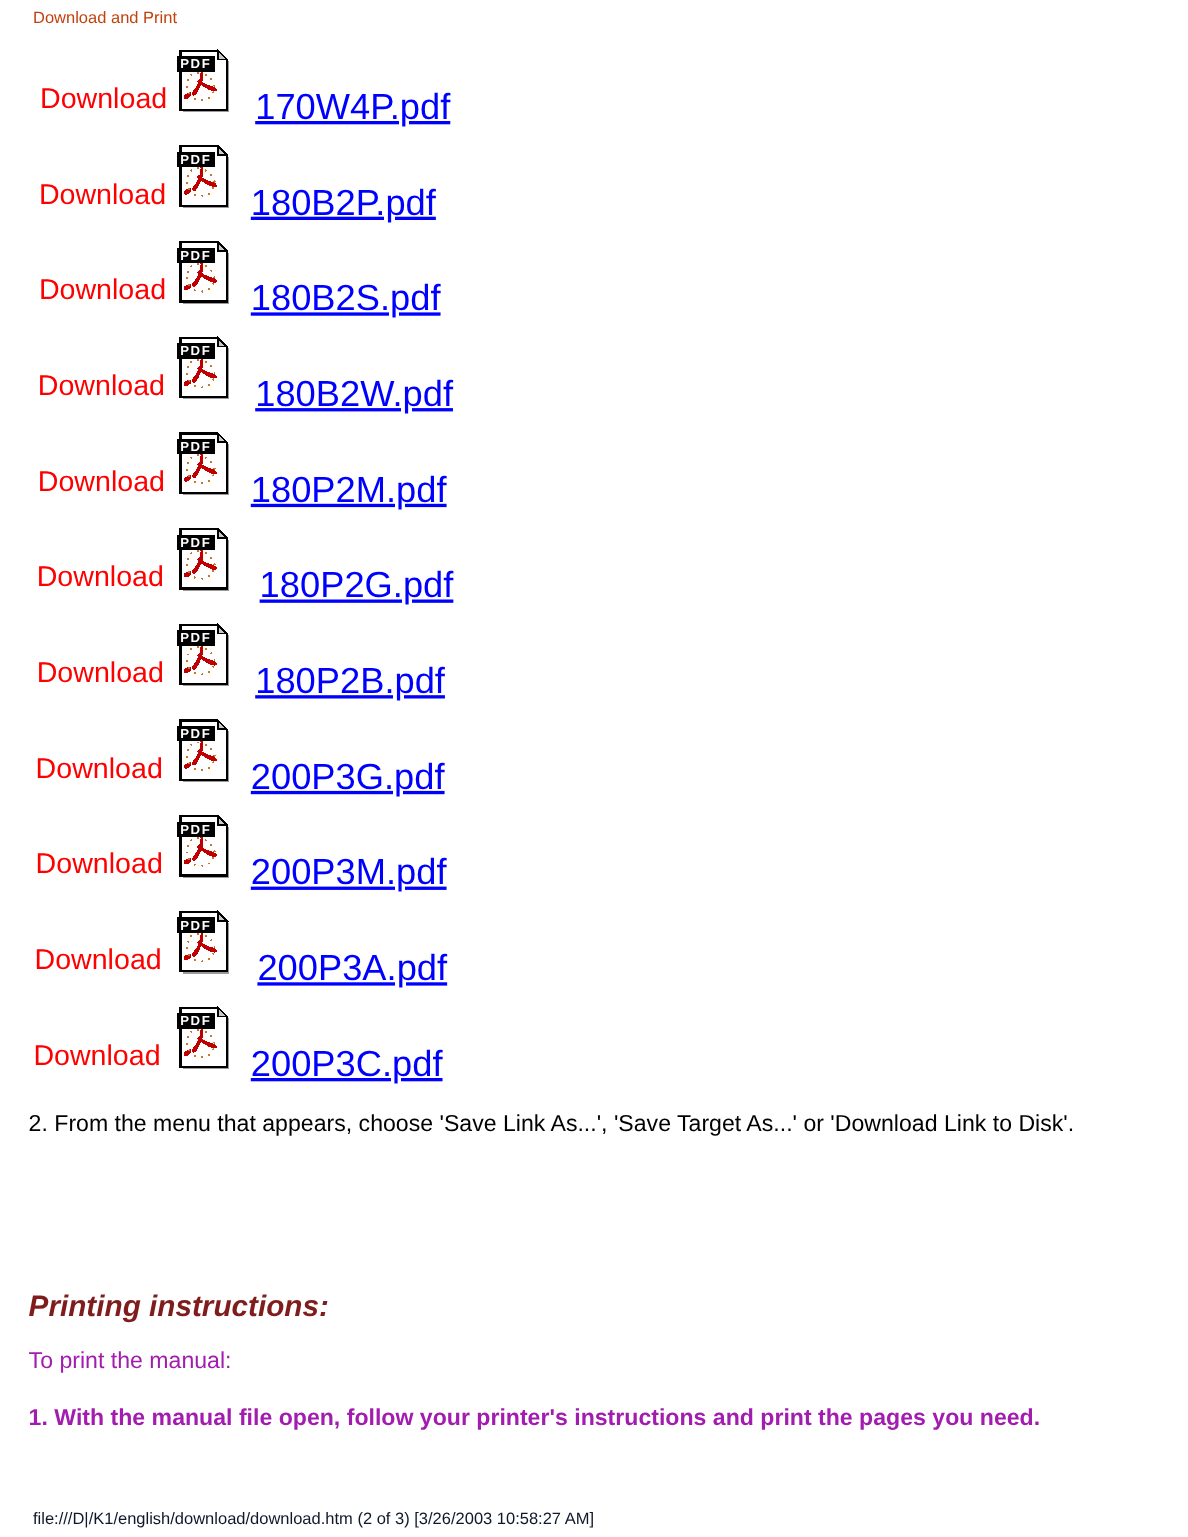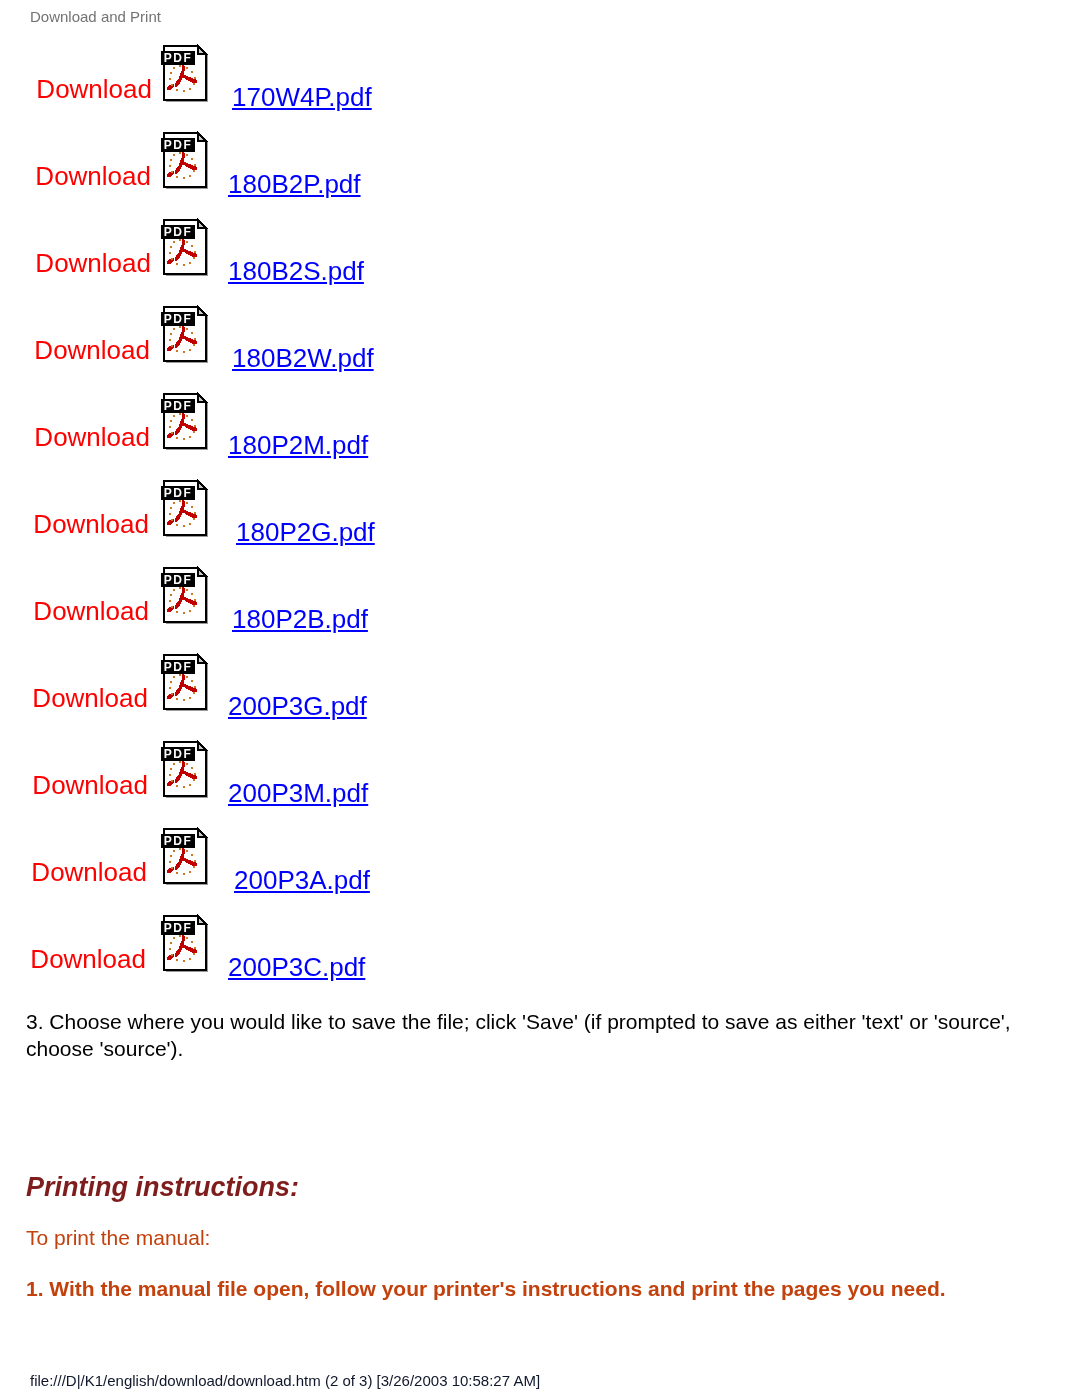--- a/index.html
+++ b/index.html
@@ -17,21 +17,21 @@
     overflow: hidden;
   }
 
   
   .page-header {
     position: absolute;
     left: 30px;
     top: 8px;
     font-size: 15px;
     line-height: 18px;
-    color: #737373;
+    color: #c2410c;
     white-space: nowrap;
   }
 
   
   .download-list {
     position: absolute;
     left: 0;
     top: 40px;
     width: 1080px;
   }
@@ -53,21 +53,21 @@
     position: absolute;
     left: 160px;
     top: 2px;
     width: 52px;
     height: 62px;
     text-align: center;
   }
   .dl-file {
     position: absolute;
     top: 42px;
-    font-size: 26px;
+    font-size: 33px;
     line-height: 30px;
     color: #0000ff;
     text-decoration: underline;
     white-space: nowrap;
     cursor: pointer;
   }
 
   
   .instructions {
     position: absolute;
@@ -92,21 +92,21 @@
     font-weight: bold;
     font-style: italic;
     color: #7f1d1d;
     white-space: nowrap;
   }
   .subpara {
     position: absolute;
     left: 26px;
     font-size: 21px;
     line-height: 27px;
-    color: #c2410c;
+    color: #a21caf;
     white-space: nowrap;
   }
   .subpara.p1 { top: 1224px; }
   .subpara.p2 { top: 1275px; font-weight: bold; }
 
   
   .page-footer {
     position: absolute;
     left: 30px;
     top: 1372px;
@@ -448,21 +448,21 @@
             <circle cx="20" cy="24" r="1"></circle>
           </g>
           <rect x="1" y="9" width="34" height="14" fill="#000000"></rect>
           <text x="18" y="20" font-family="Liberation Sans, sans-serif" font-size="12" font-weight="bold" letter-spacing="1.5" fill="#ffffff" text-anchor="middle">PDF</text>
         </svg></span>
       <a class="dl-file" style="left:228px">200P3C.pdf</a>
     </div>
   </div>
 
 <div class="instructions">
-  <p class="para">3. Choose where you would like to save the file; click 'Save' (if prompted to save as either 'text' or 'source', choose 'source').</p>
+  <p class="para">2. From the menu that appears, choose 'Save Link As...', 'Save Target As...' or 'Download Link to Disk'.</p>
 </div>
 
 <div class="section-title">Printing instructions:</div>
 
 <div class="subpara p1">To print the manual:</div>
 
 <div class="subpara p2">1. With the manual file open, follow your printer's instructions and print the pages you need.</div>
 
 <div class="page-footer">file:///D|/K1/english/download/download.htm (2 of 3) [3/26/2003 10:58:27 AM]</div>
 

